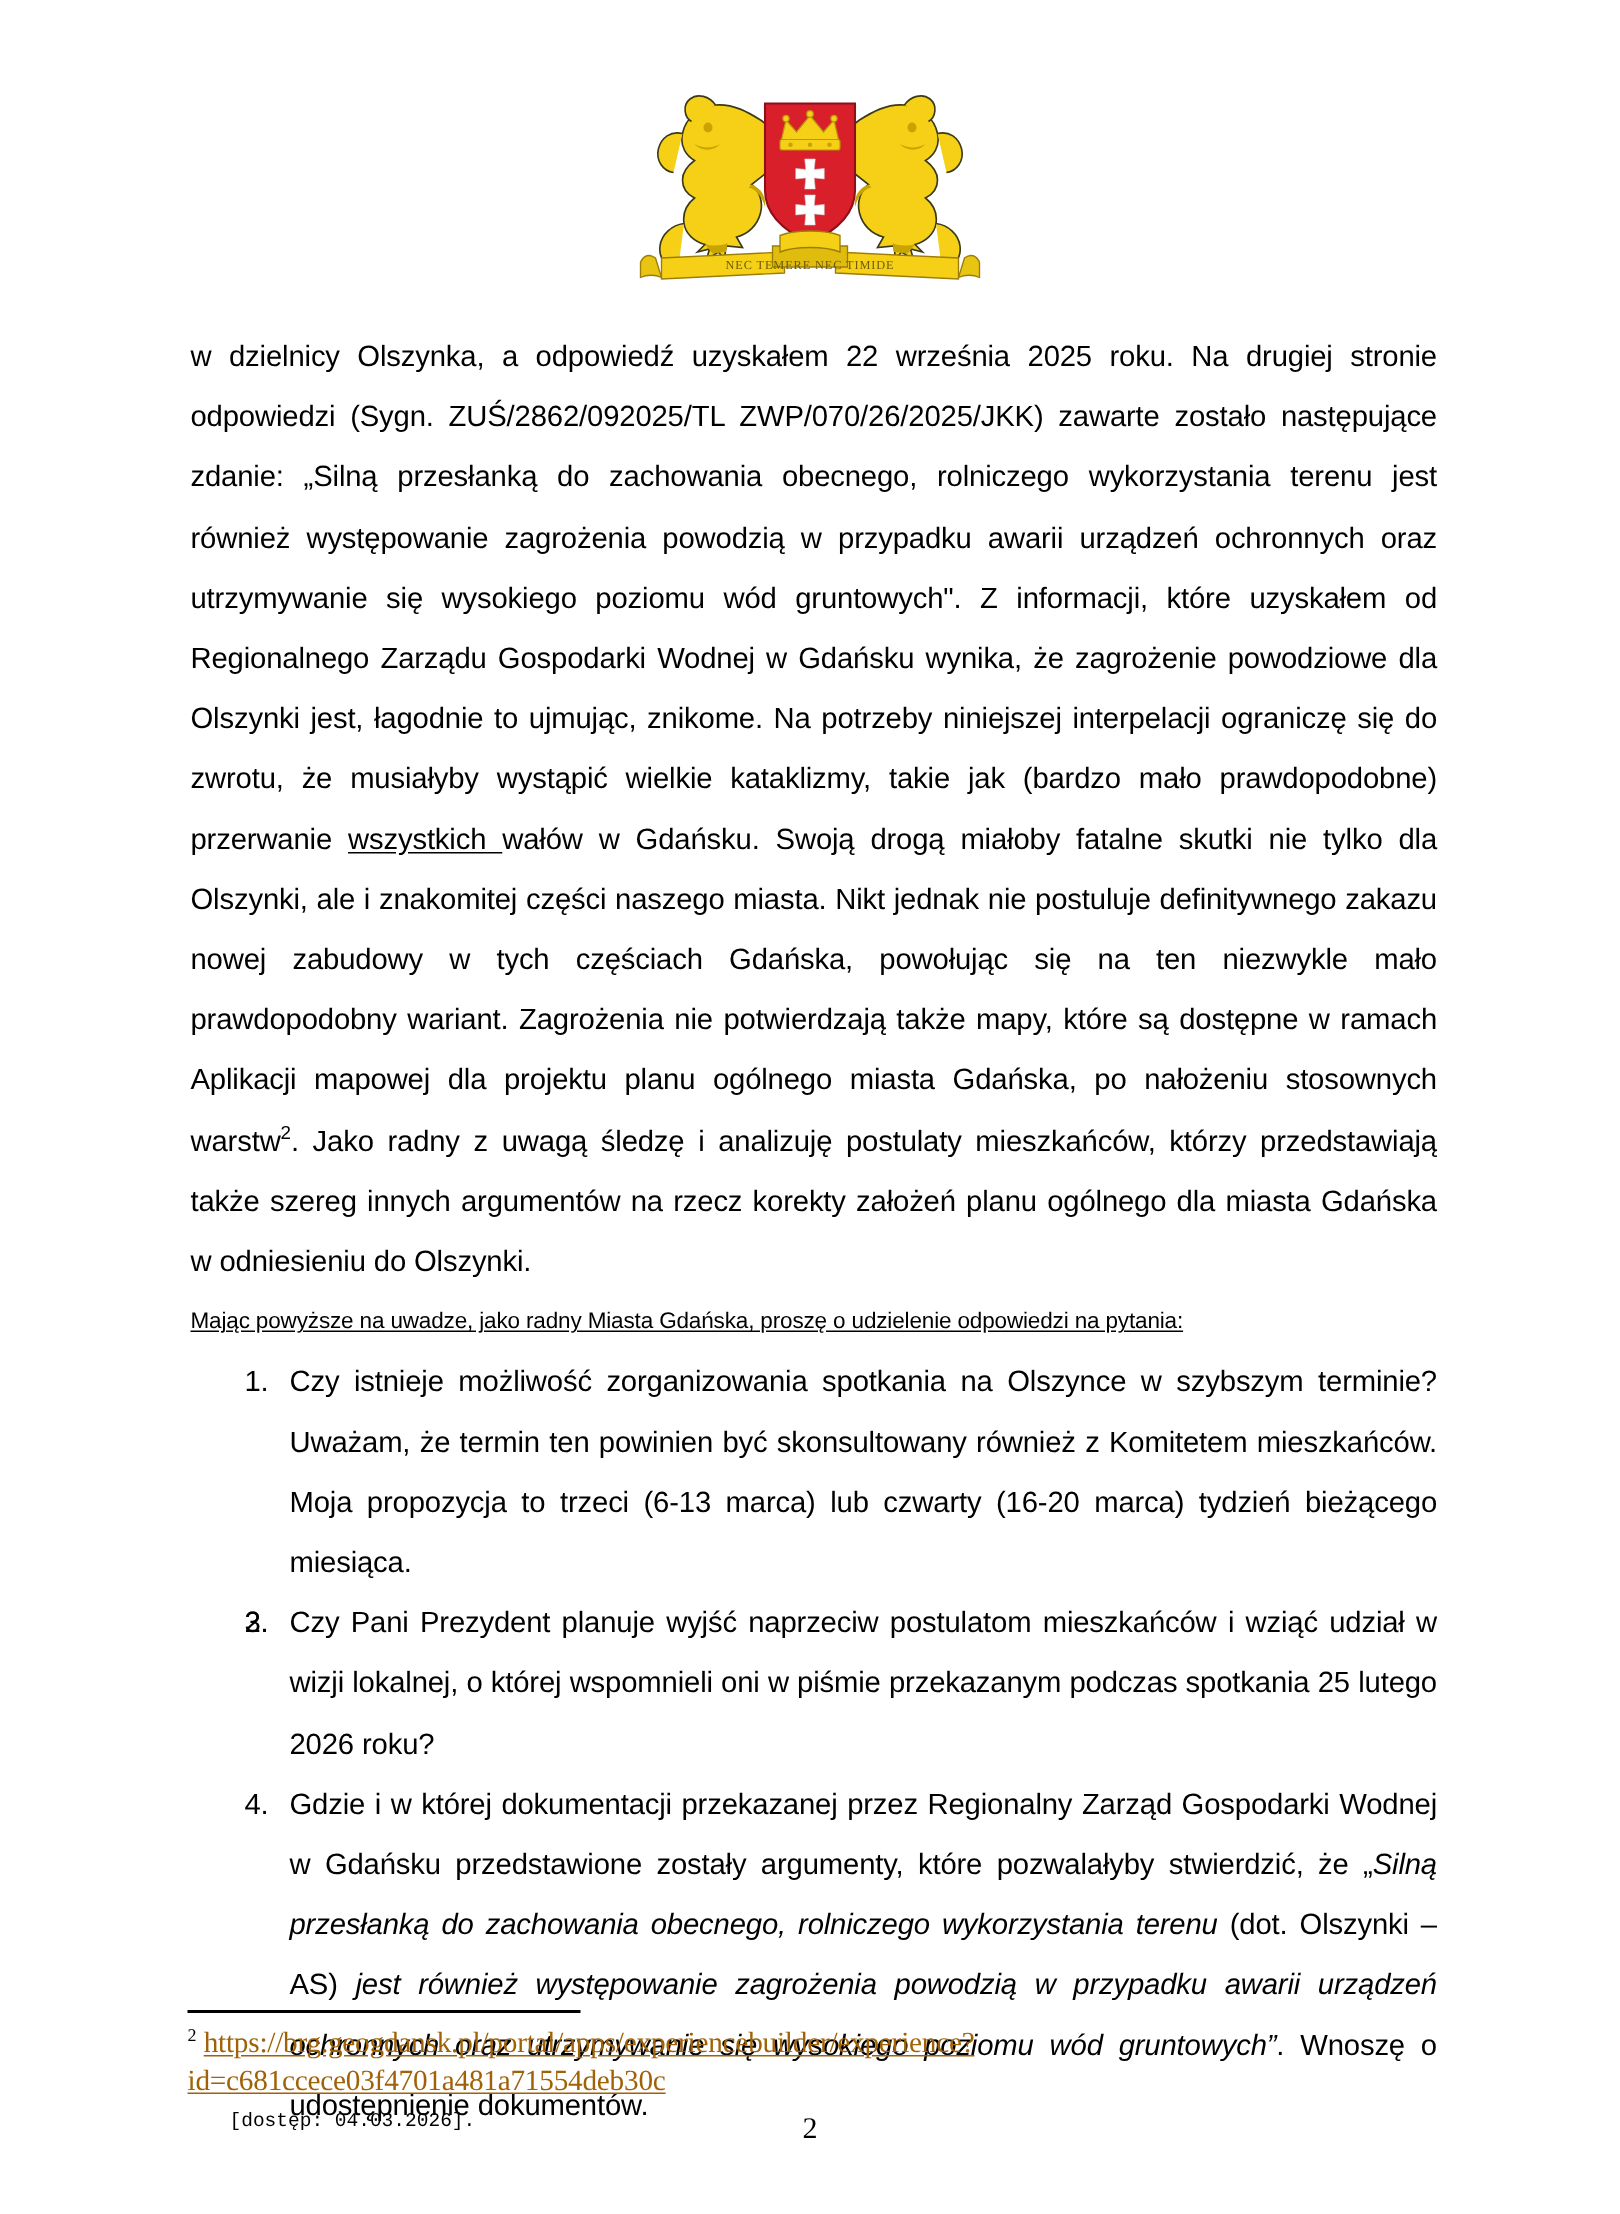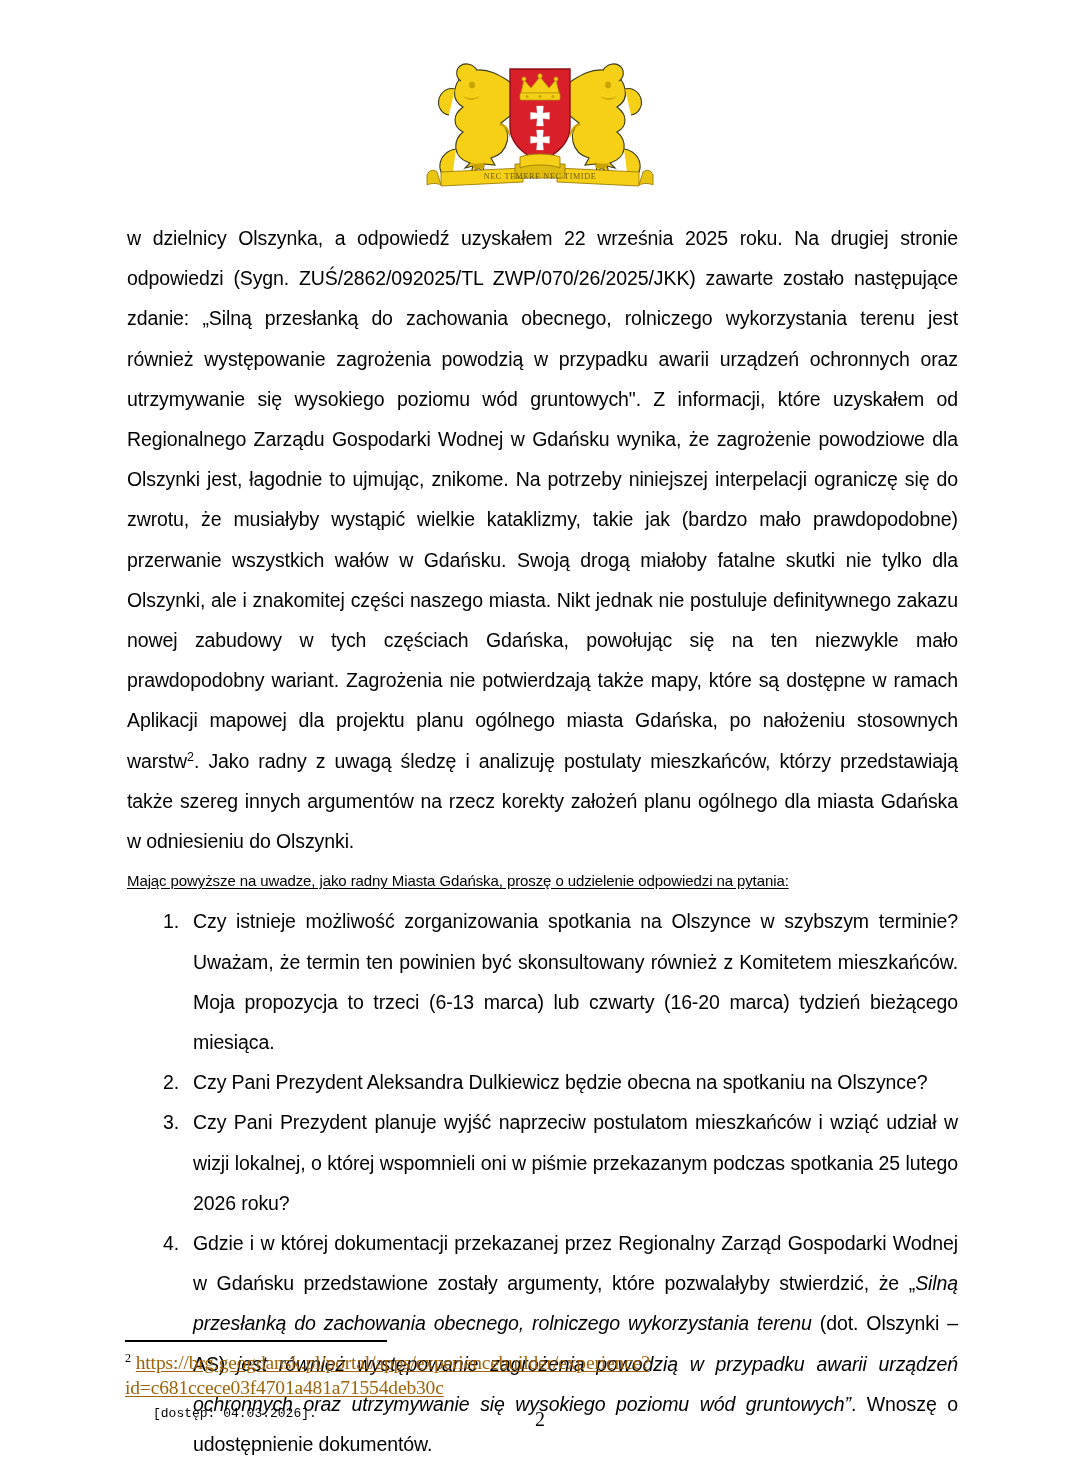--- a/index.html
+++ b/index.html
@@ -45,21 +45,21 @@
   }
   p.para {
     margin: 0;
     font-size: 19.5px;
     line-height: 40.2px;
     text-align: justify;
     text-justify: inter-word;
     letter-spacing: -0.1px;
     word-spacing: 0px;
   }
-  .u { text-underline-offset: 2px; }
+  .u { text-decoration: underline; text-underline-offset: 2px; }
   .it { font-style: italic; }
   sup.fnref {
     font-size: 12.5px;
     vertical-align: super;
     line-height: 0;
   }
 
   .heading-underline {
     margin: 0;
     font-size: 15px;
@@ -229,21 +229,20 @@
 
     <p class="heading-underline">Mając powyższe na uwadze, jako radny Miasta Gdańska, proszę o udzielenie odpowiedzi na pytania:</p>
 
     <ol class="qlist">
       <li>
         <span class="marker">1.</span>
         <span>Czy  istnieje  możliwość  zorganizowania  spotkania  na  Olszynce  w  szybszym  terminie? Uważam,  że  termin  ten  powinien  być  skonsultowany  również  z  Komitetem  mieszkańców. Moja propozycja to trzeci (6-13 marca) lub czwarty (16-20 marca) tydzień bieżącego miesiąca.</span>
       </li>
       <li>
         <span class="marker">2.</span>
-        <span>Czy Pani Prezydent Aleksandra Dulkiewicz będzie obecna na spotkaniu na Olszynce?</span>
       </li>
       <li>
         <span class="marker">3.</span>
         <span>Czy Pani Prezydent planuje wyjść naprzeciw postulatom mieszkańców i wziąć udział w wizji lokalnej, o której wspomnieli oni w piśmie przekazanym podczas spotkania 25 lutego 2026 roku?</span>
       </li>
       <li>
         <span class="marker">4.</span><span>Gdzie  i  w  której  dokumentacji  przekazanej  przez  Regionalny  Zarząd  Gospodarki  Wodnej w Gdańsku przedstawione zostały argumenty, które pozwalałyby stwierdzić, że „</span><span class="it">Silną przesłanką do zachowania obecnego, rolniczego wykorzystania terenu </span><span>(dot. Olszynki – AS) </span><span class="it">jest  również występowanie  zagrożenia  powodzią  w  przypadku  awarii  urządzeń  ochronnych  oraz utrzymywanie się wysokiego poziomu wód gruntowych”</span><span>. Wnoszę o udostępnienie dokumentów.</span>
       </li>
     </ol>
 

